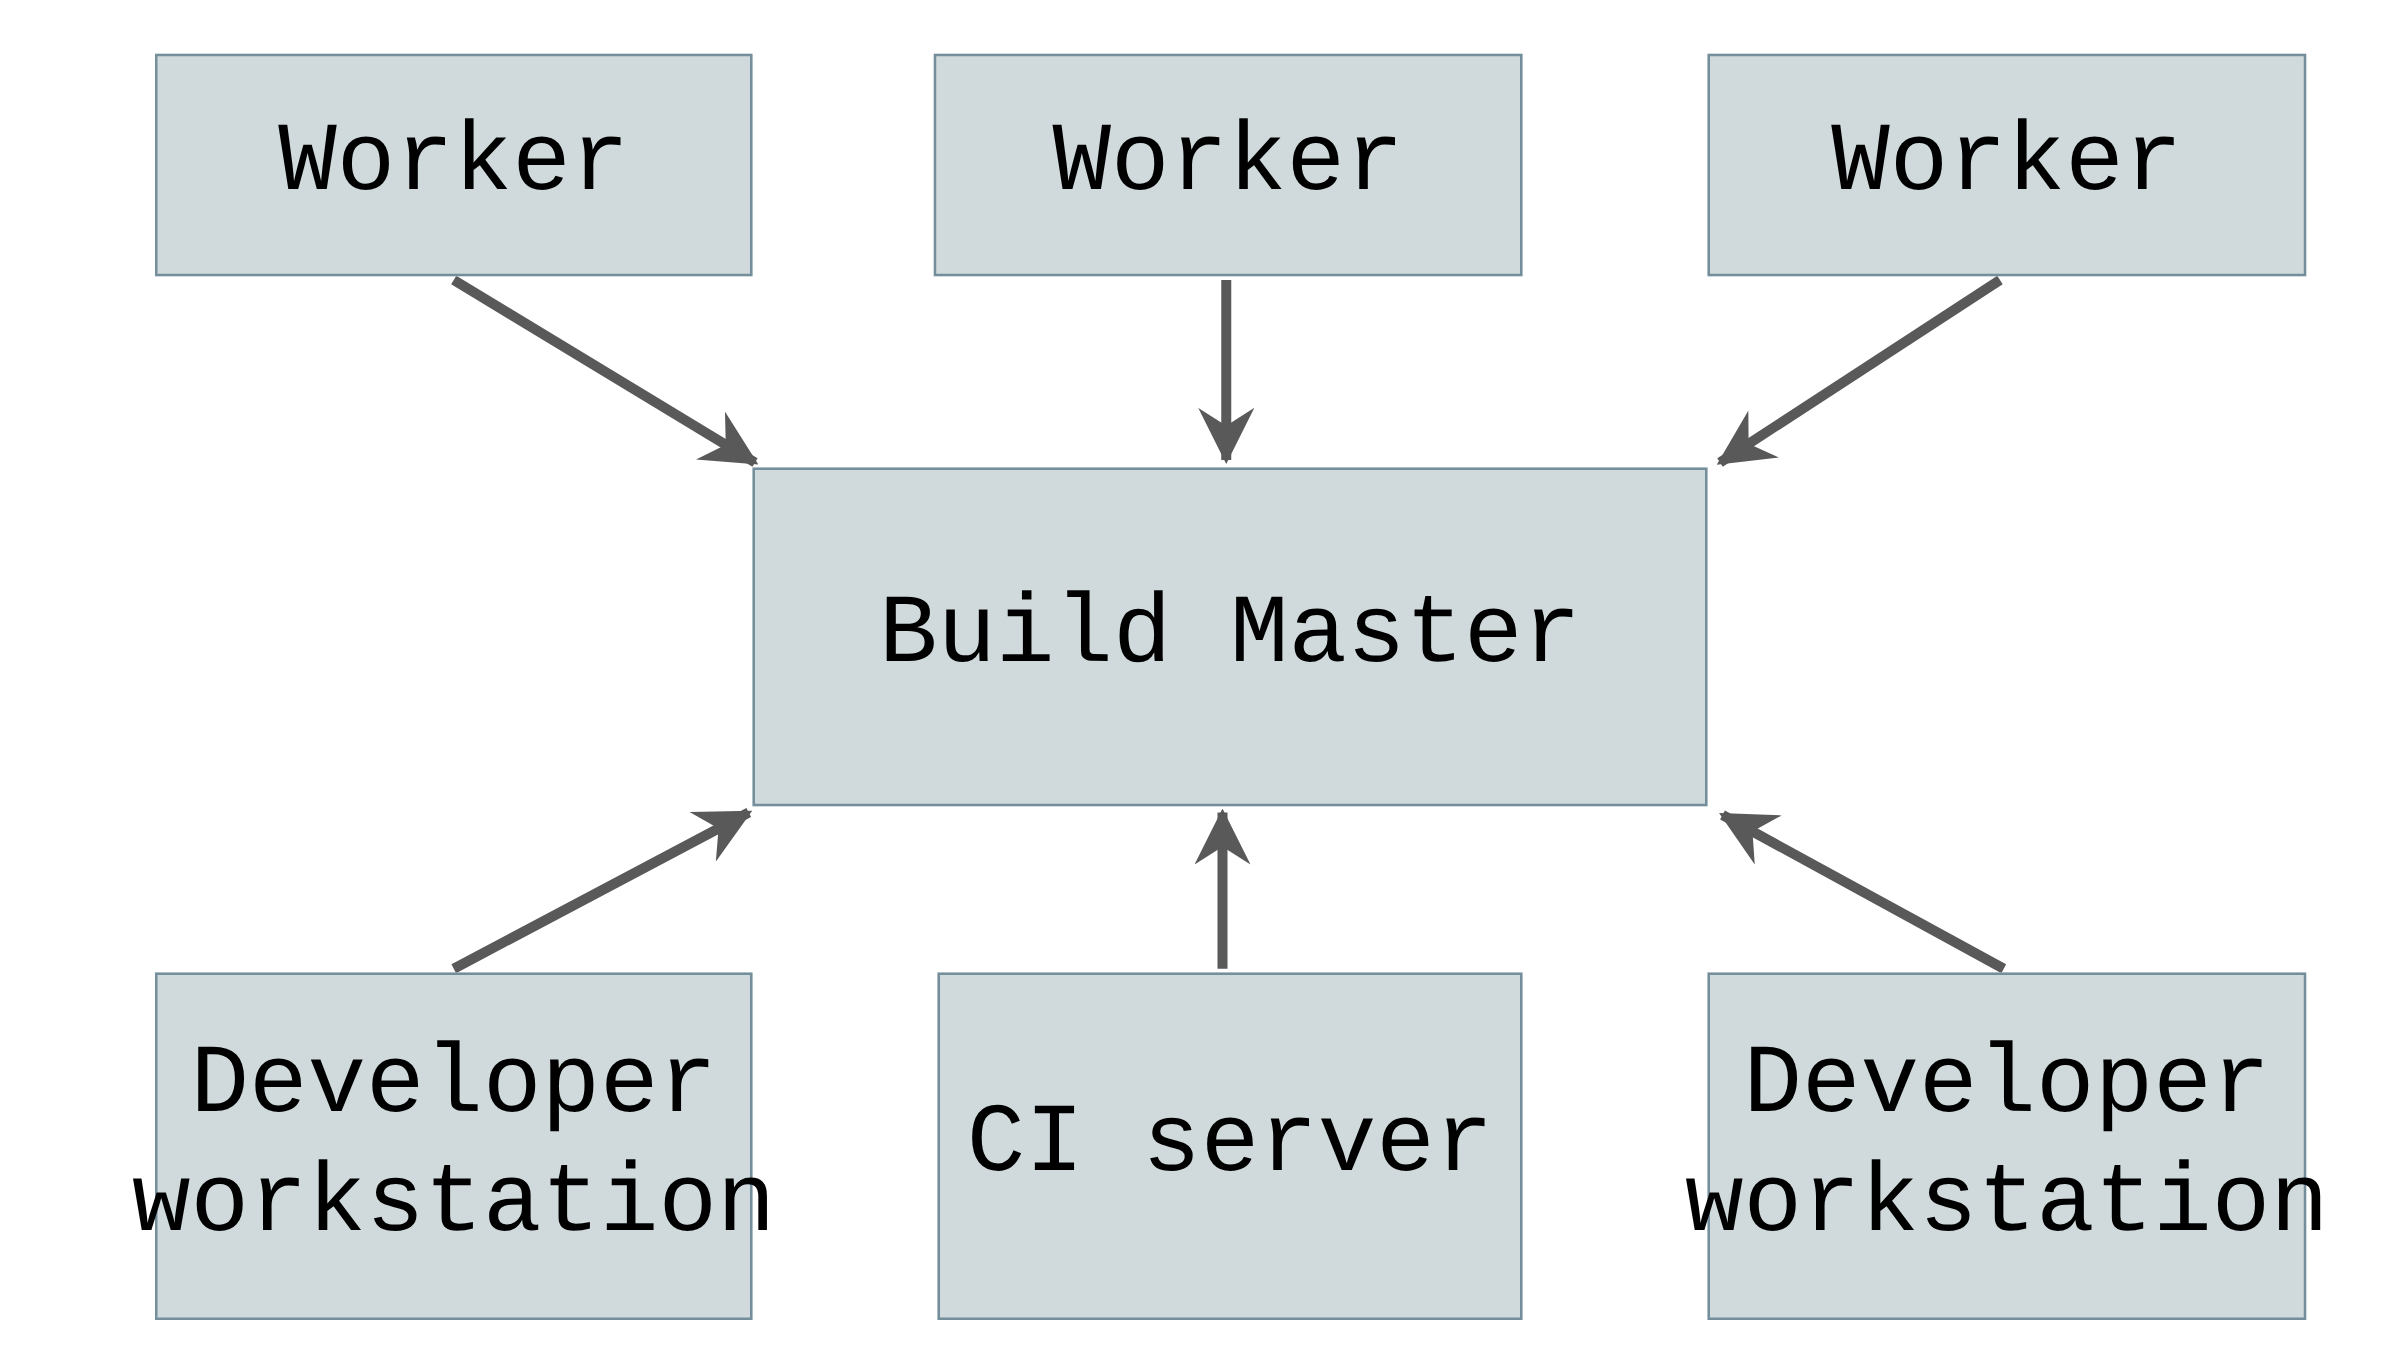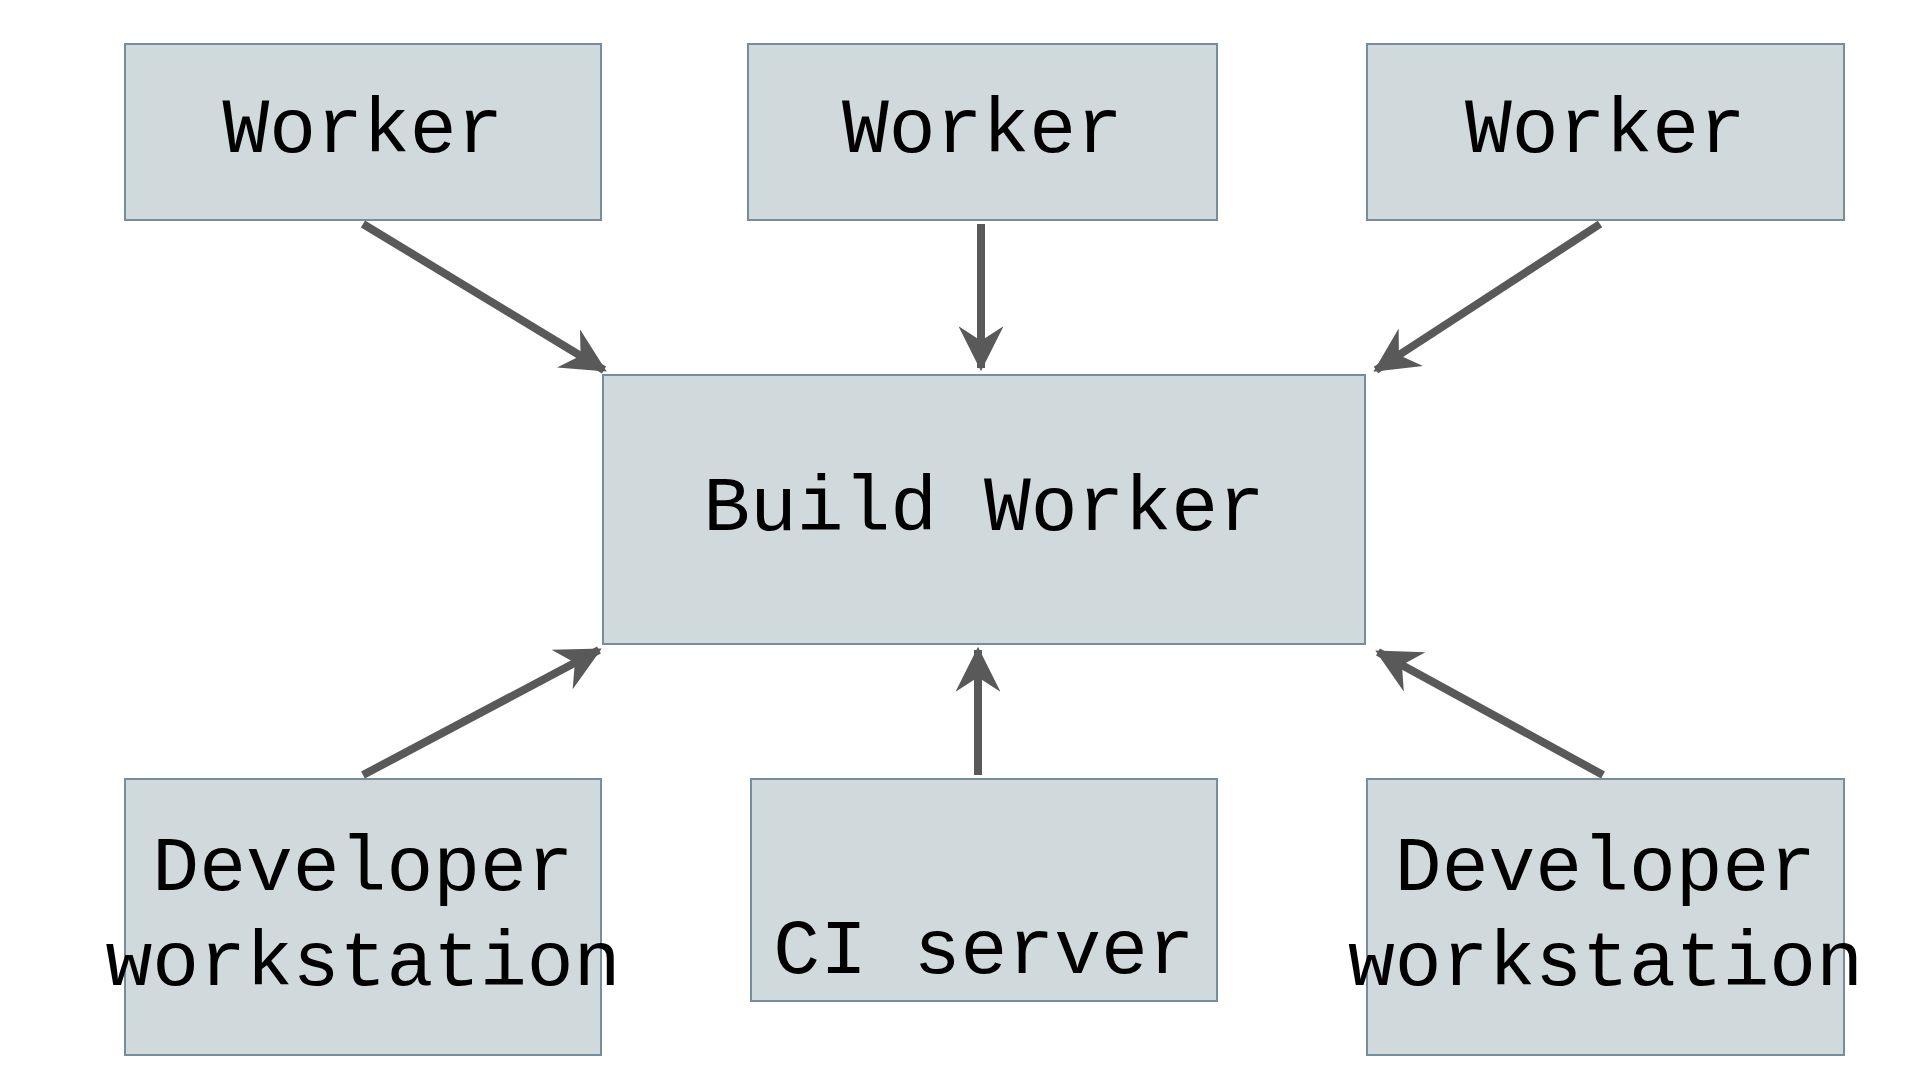--- a/index.html
+++ b/index.html
@@ -77,28 +77,28 @@
 
   <div class="node" style="left:747px; top:43px; width:471px; height:178px;">
     <span class="node-label">Worker</span>
   </div>
 
   <div class="node" style="left:1366px; top:43px; width:479px; height:178px;">
     <span class="node-label">Worker</span>
   </div>
 
   <div class="node" style="left:602px; top:374px; width:764px; height:271px;">
-    <span class="node-label">Build Worker</span>
+    <span class="node-label">Build Master</span>
   </div>
 
   <div class="node" style="left:124px; top:778px; width:478px; height:278px;">
     <span class="node-label">Developer workstation</span>
   </div>
 
-  <div class="node" style="left:750px; top:778px; width:468px; height:224px;align-items:flex-end;">
+  <div class="node" style="left:750px; top:778px; width:468px; height:278px;">
     <span class="node-label">CI server</span>
   </div>
 
   <div class="node" style="left:1366px; top:778px; width:479px; height:278px;">
     <span class="node-label">Developer workstation</span>
   </div>
 
 </div>
 
 </body></html>

